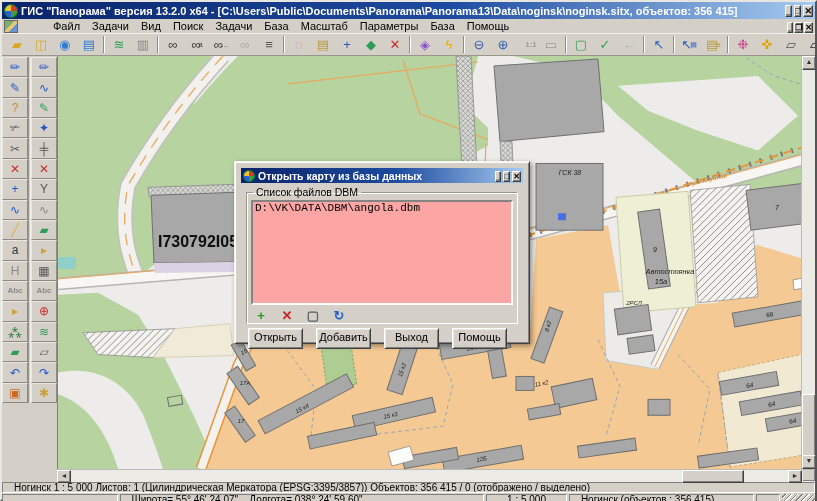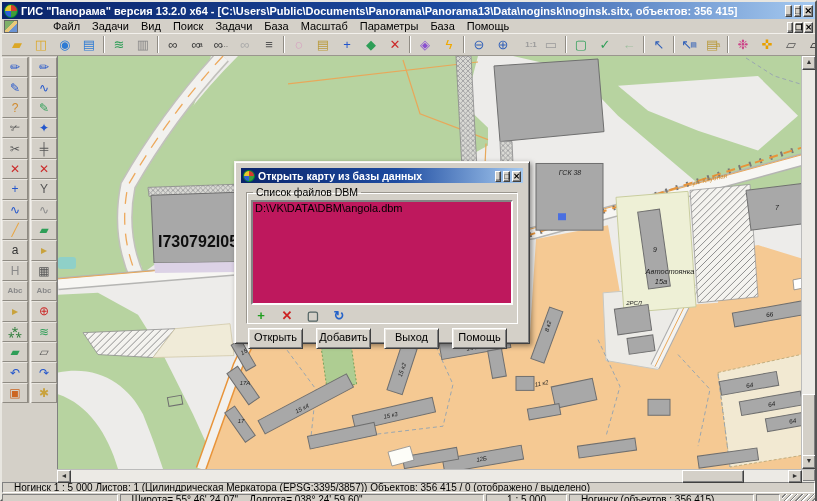--- a/index.html
+++ b/index.html
@@ -66,22 +66,22 @@
     background:linear-gradient(90deg,#0a246a 0%,#1d4ba0 55%,#a6caf0 100%);
     color:#fff;font-size:10.5px;font-weight:bold;}
   .dlg-title .app-icon{width:10px;height:10px;}
   .dlg-title .ttl{flex:1;white-space:nowrap;overflow:hidden;}
   .dlg-btn{width:14px;height:12px;margin-left:2px;background:#d4d0c8;color:#000;flex:0 0 auto;
     border:1px solid;border-color:#fff #404040 #404040 #fff;box-shadow:inset -1px -1px 0 #808080;
     font-size:8px;line-height:10px;text-align:center;font-weight:bold;}
   fieldset.groupbox{margin:3px 5px 0;padding:2px 4px 2px;height:132px;
     border:1px solid;border-color:#9a968e #fff #fff #9a968e;box-shadow:1px 1px 0 #fff inset;}
   fieldset.groupbox legend{font-size:10.5px;padding:0 3px;margin-left:2px;}
-  .listbox{height:101px;background:#be185d;overflow:hidden;
-    border:2px solid;border-color:#848484 #fdfdfd #fdfdfd #848484;}
+  .listbox{height:101px;background:#fca5a5;overflow:hidden;
+    border:2px solid;border-color:#848484 #fdfdfd #fdfdfd #848484;font-family:Liberation Mono, monospace;}
   .list-item{font-size:11px;padding:0 2px;line-height:13px;color:#000;white-space:nowrap;}
   .dlg-tools{display:flex;gap:10px;padding:3px 2px 0;font-size:13px;font-weight:bold;}
   .dlg-tools span{width:16px;text-align:center;}
   .dlg-buttons{display:flex;padding:4px 2px 0 7px;gap:13px;}
   .push-btn{width:53px;height:19px;background:#d4d0c8;font-size:11px;text-align:center;line-height:17px;
     border:1px solid;border-color:#fff #404040 #404040 #fff;
     box-shadow:inset 1px 1px 0 #ebe8e2, inset -1px -1px 0 #808080;}
 
   
   .hscroll{position:relative;height:12px;background:#d4d0c8;}

